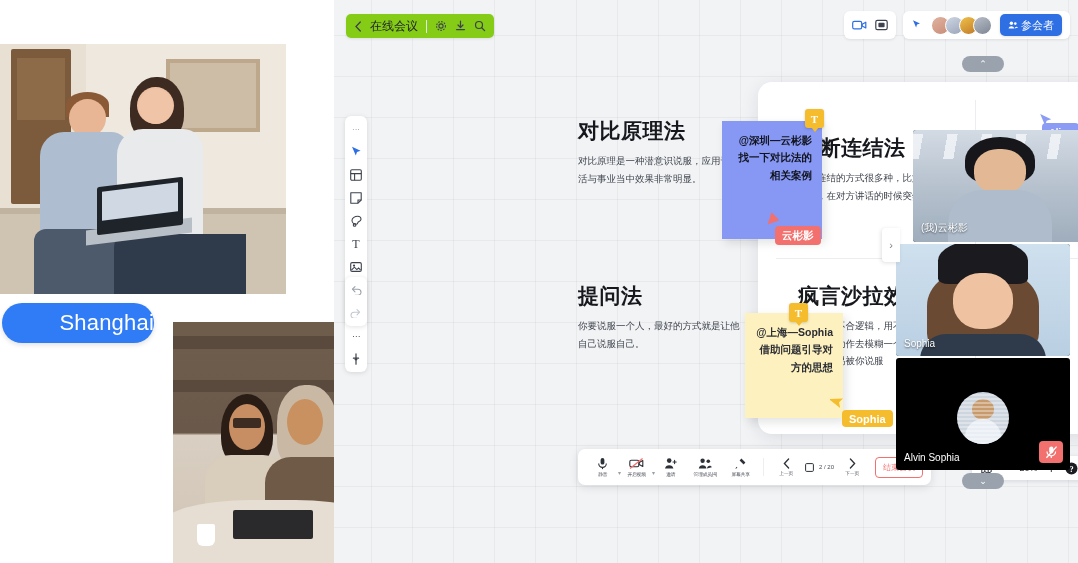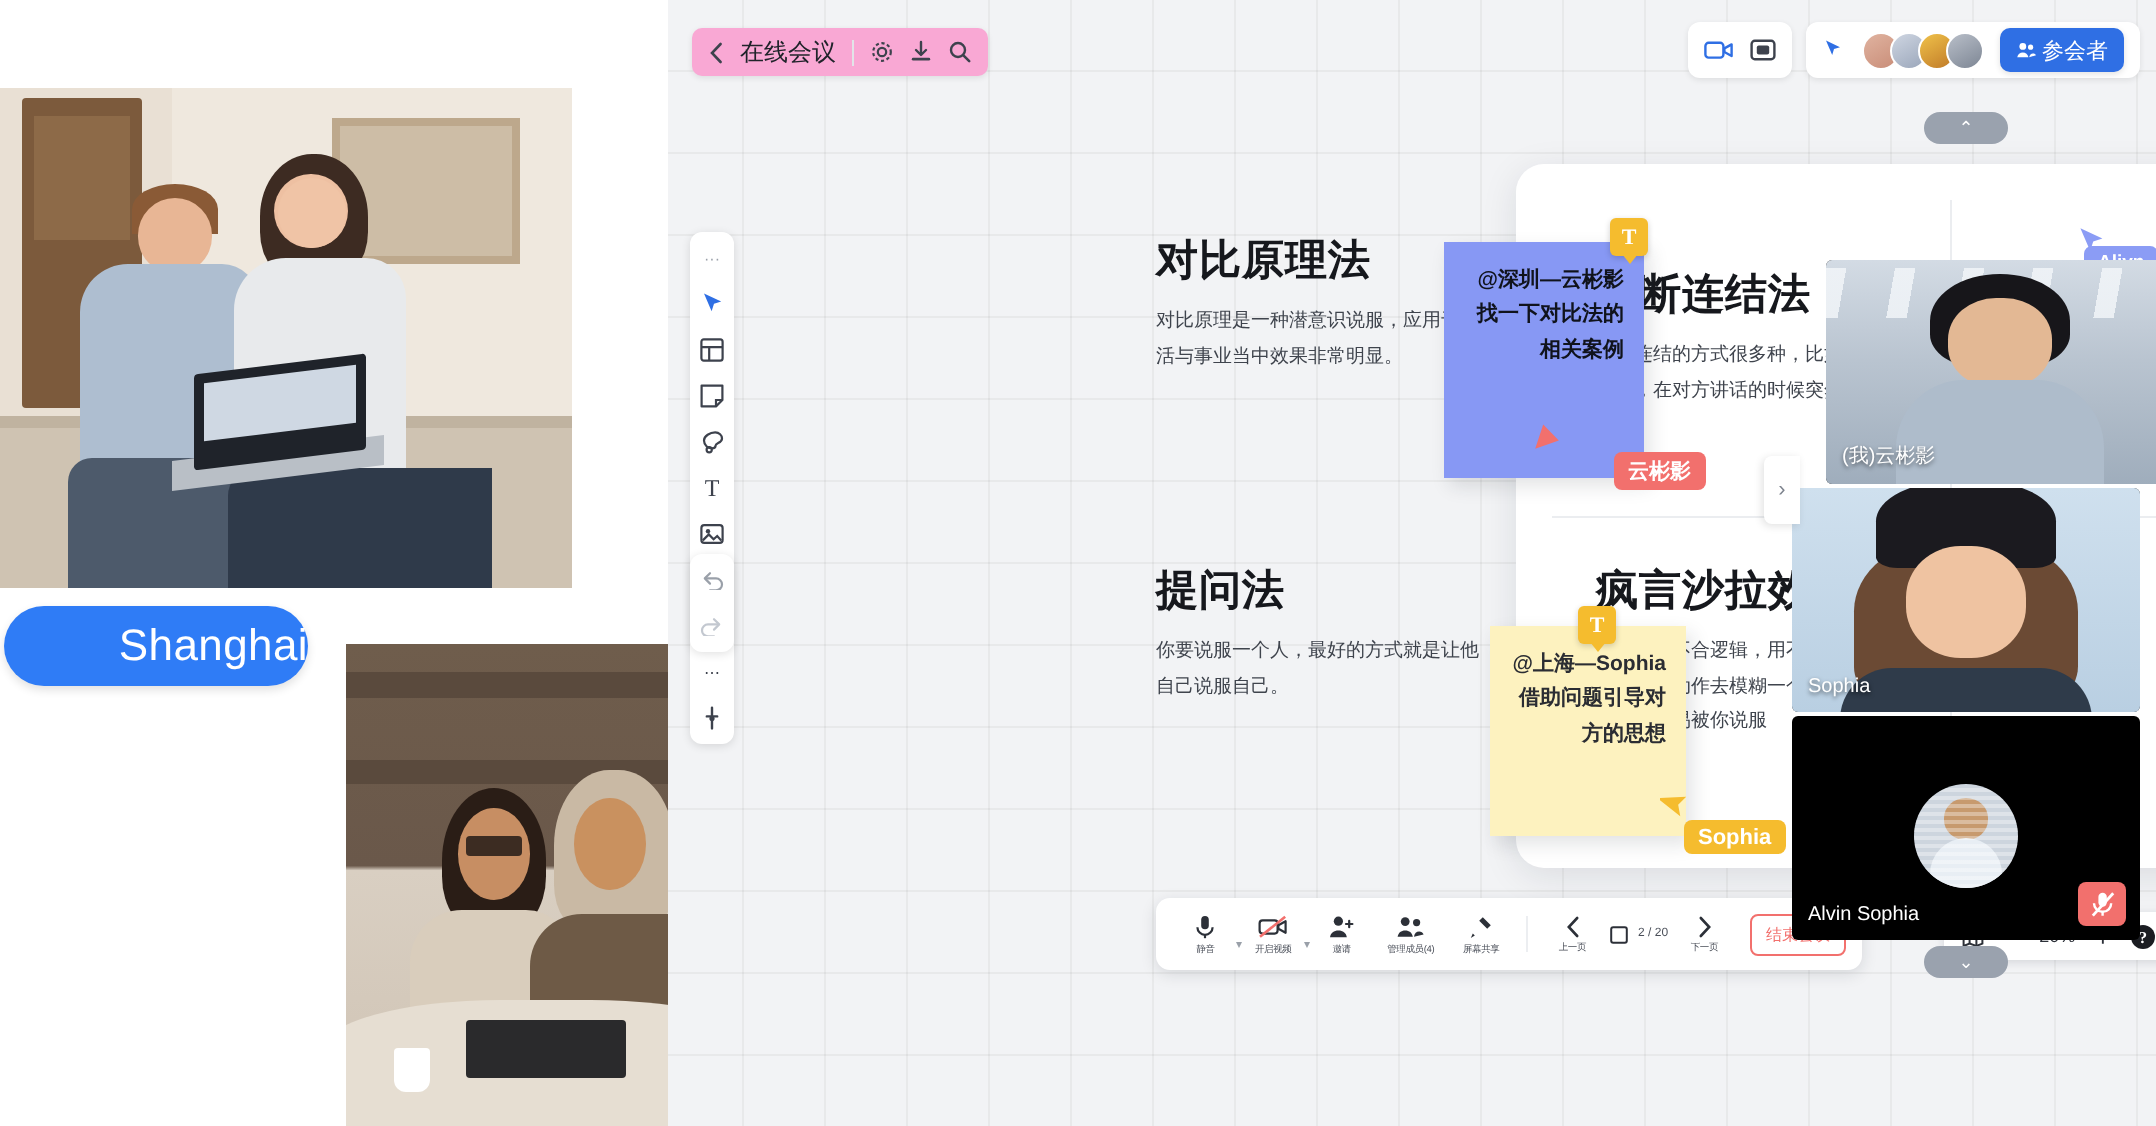--- a/index.html
+++ b/index.html
@@ -64,21 +64,21 @@
   .app{position:absolute;left:334px;top:0;width:744px;height:563px;background:#f2f3f5;}
   .canvas-bg{position:absolute;left:0;top:0;width:744px;height:563px;
       background-image:
         linear-gradient(to right,rgba(0,0,0,.045) 1px,transparent 1px),
         linear-gradient(to bottom,rgba(0,0,0,.045) 1px,transparent 1px);
       background-size:41px 41px;background-position:-4px -6px;}
 
   
   .topbar{position:absolute;left:0;top:0;width:744px;height:52px;}
   .meeting-chip{position:absolute;left:12px;top:14px;height:24px;display:flex;align-items:center;
-      background:#f9a8d4;border-radius:5px;padding:0 8px;box-shadow:0 1px 3px rgba(0,0,0,.09);gap:8px;text-align:right;}
+      background:#84cc16;border-radius:5px;padding:0 8px;box-shadow:0 1px 3px rgba(0,0,0,.09);gap:8px;text-align:right;}
   .meeting-chip .ttl{font-size:12px;color:#20232a;}
   .chip-div{width:1px;height:13px;background:#e2e4e8;}
   .ic{display:inline-flex;align-items:center;justify-content:center;color:#3d424d;}
   .hdr-right{position:absolute;right:8px;top:11px;display:flex;align-items:center;gap:7px;}
   .hdr-group{display:flex;align-items:center;gap:8px;background:#fff;border-radius:6px;
       padding:4px 8px;box-shadow:0 1px 3px rgba(0,0,0,.09);height:20px;}
   .avatars{display:flex;align-items:center;}
   .avatars .av{width:17px;height:17px;border-radius:50%;border:1.5px solid #fff;margin-left:-5px;}
   .avatars .av:first-child{margin-left:0;}
   .av1{background:linear-gradient(150deg,#e0b3a0,#c98d78);}
@@ -118,21 +118,21 @@
   .sticky-yellow-bl{left:411px;top:313px;width:78px;height:83px;background:#fdf2bf;color:#2b2d33;font-weight:700;}
   .note-badge{position:absolute;width:19px;height:19px;border-radius:3px;background:#f5bc2e;
       color:#fff;font-size:11px;font-weight:700;display:flex;align-items:center;justify-content:center;
       box-shadow:0 1px 3px rgba(0,0,0,.18);font-family:"Liberation Serif",serif;}
   .note-badge:after{content:"";position:absolute;left:6px;bottom:-4px;border-left:4px solid transparent;
       border-right:4px solid transparent;border-top:5px solid #f5bc2e;}
   .nb1{left:471px;top:109px;}
   .nb2{left:455px;top:303px;}
   .nb3{left:683px;top:271px;}
   .tag{position:absolute;border-radius:4px;color:#fff;font-size:9.5px;padding:2.5px 7px;font-weight:600;}
-  .tag-red{background:#f2706d;color:#fff;font-weight:700;font-size:10.5px;margin-left:32px;}
+  .tag-red{background:#f2706d;color:#fff;font-weight:700;font-size:10.5px;}
   .tag-periwinkle{background:#8b9cf5;}
   .tag-yellow{background:#f5bc2e;font-size:11px;}
 
   
   .ctrlbar{position:absolute;left:578px;top:449px;height:36px;background:#fff;border-radius:7px;
       box-shadow:0 2px 8px rgba(20,28,50,.13);display:flex;align-items:center;padding:0 8px;gap:2px;}
   .ctrl{display:flex;flex-direction:column;align-items:center;justify-content:center;
       width:33px;color:#2c3038;gap:1px;}
   .ctrl .lbl{font-size:5px;color:#4a4f59;letter-spacing:-.2px;white-space:nowrap;transform:scale(.95);}
   .ctrl-caret{font-size:6px;color:#9aa0a9;align-self:flex-end;margin:0 -3px 9px -3px;}

